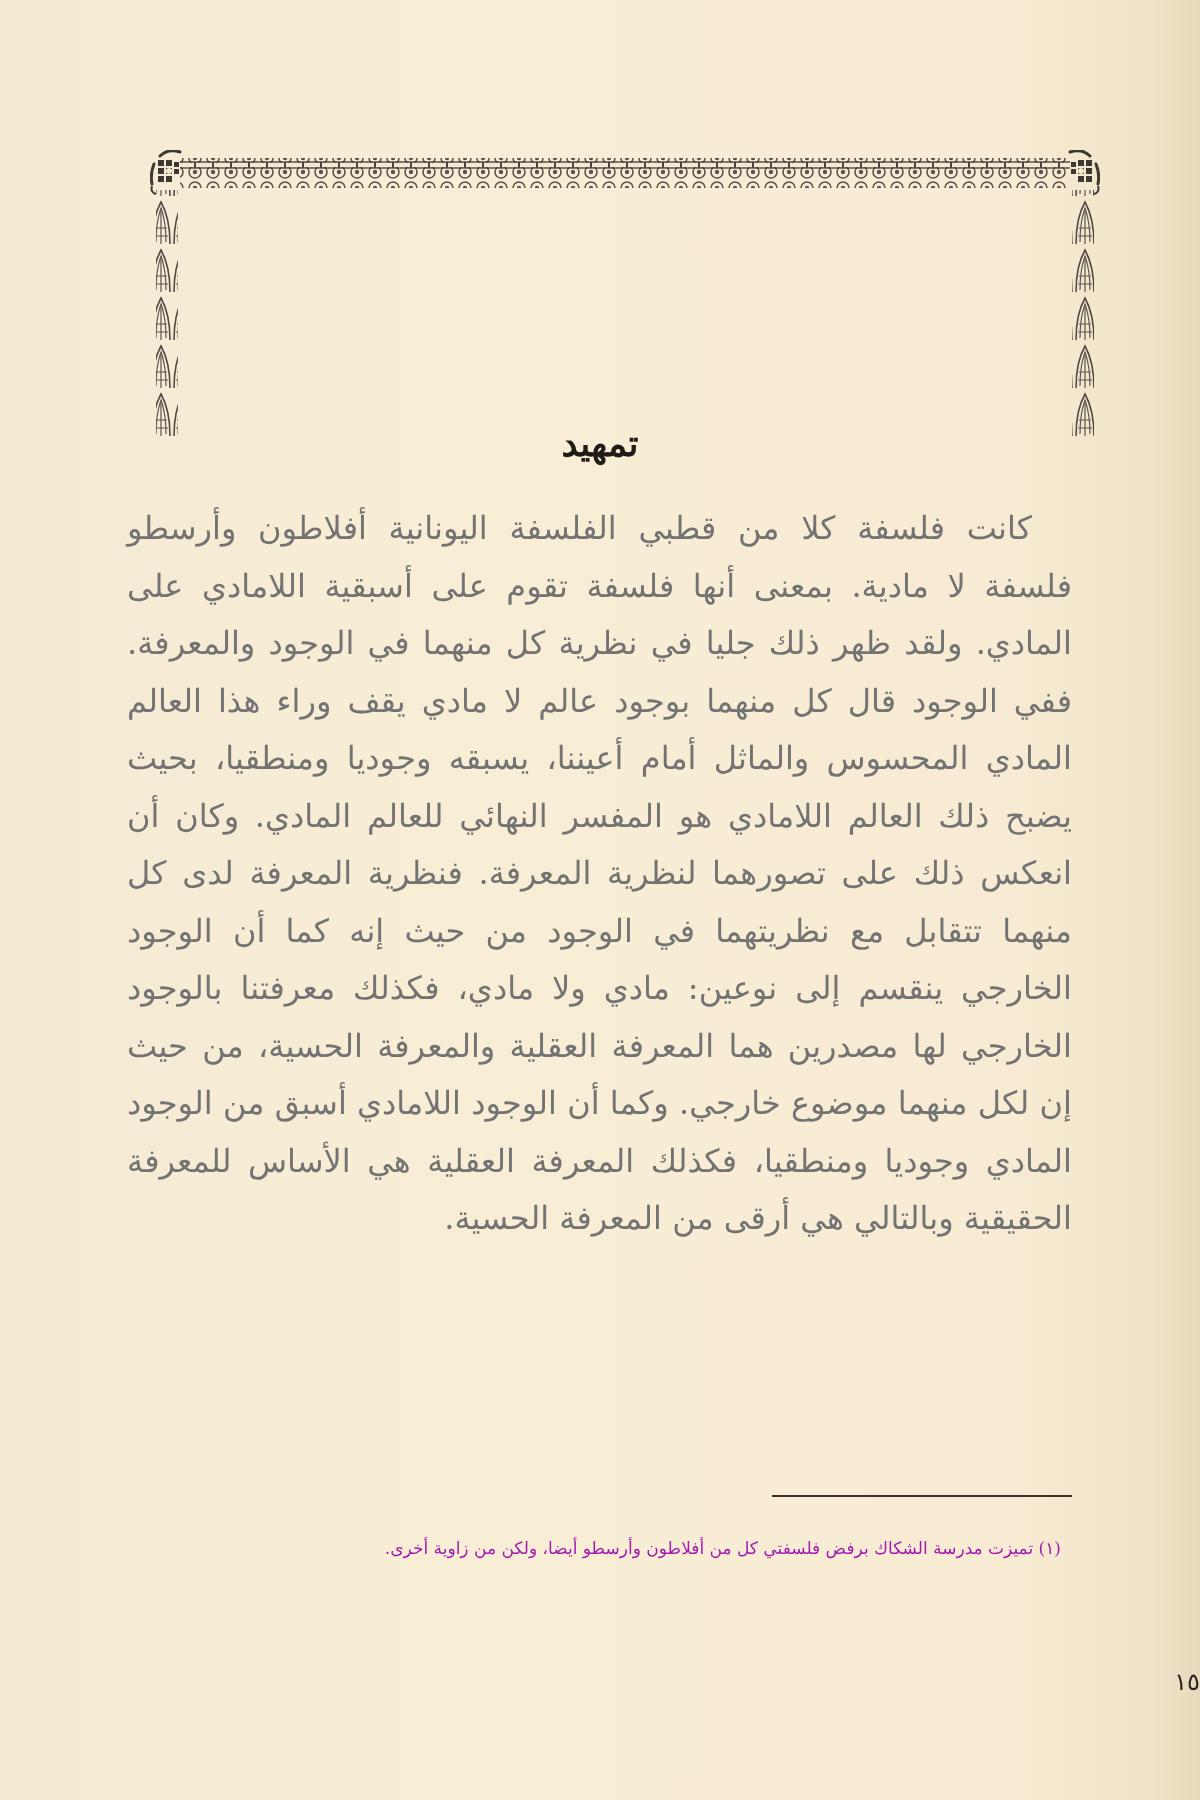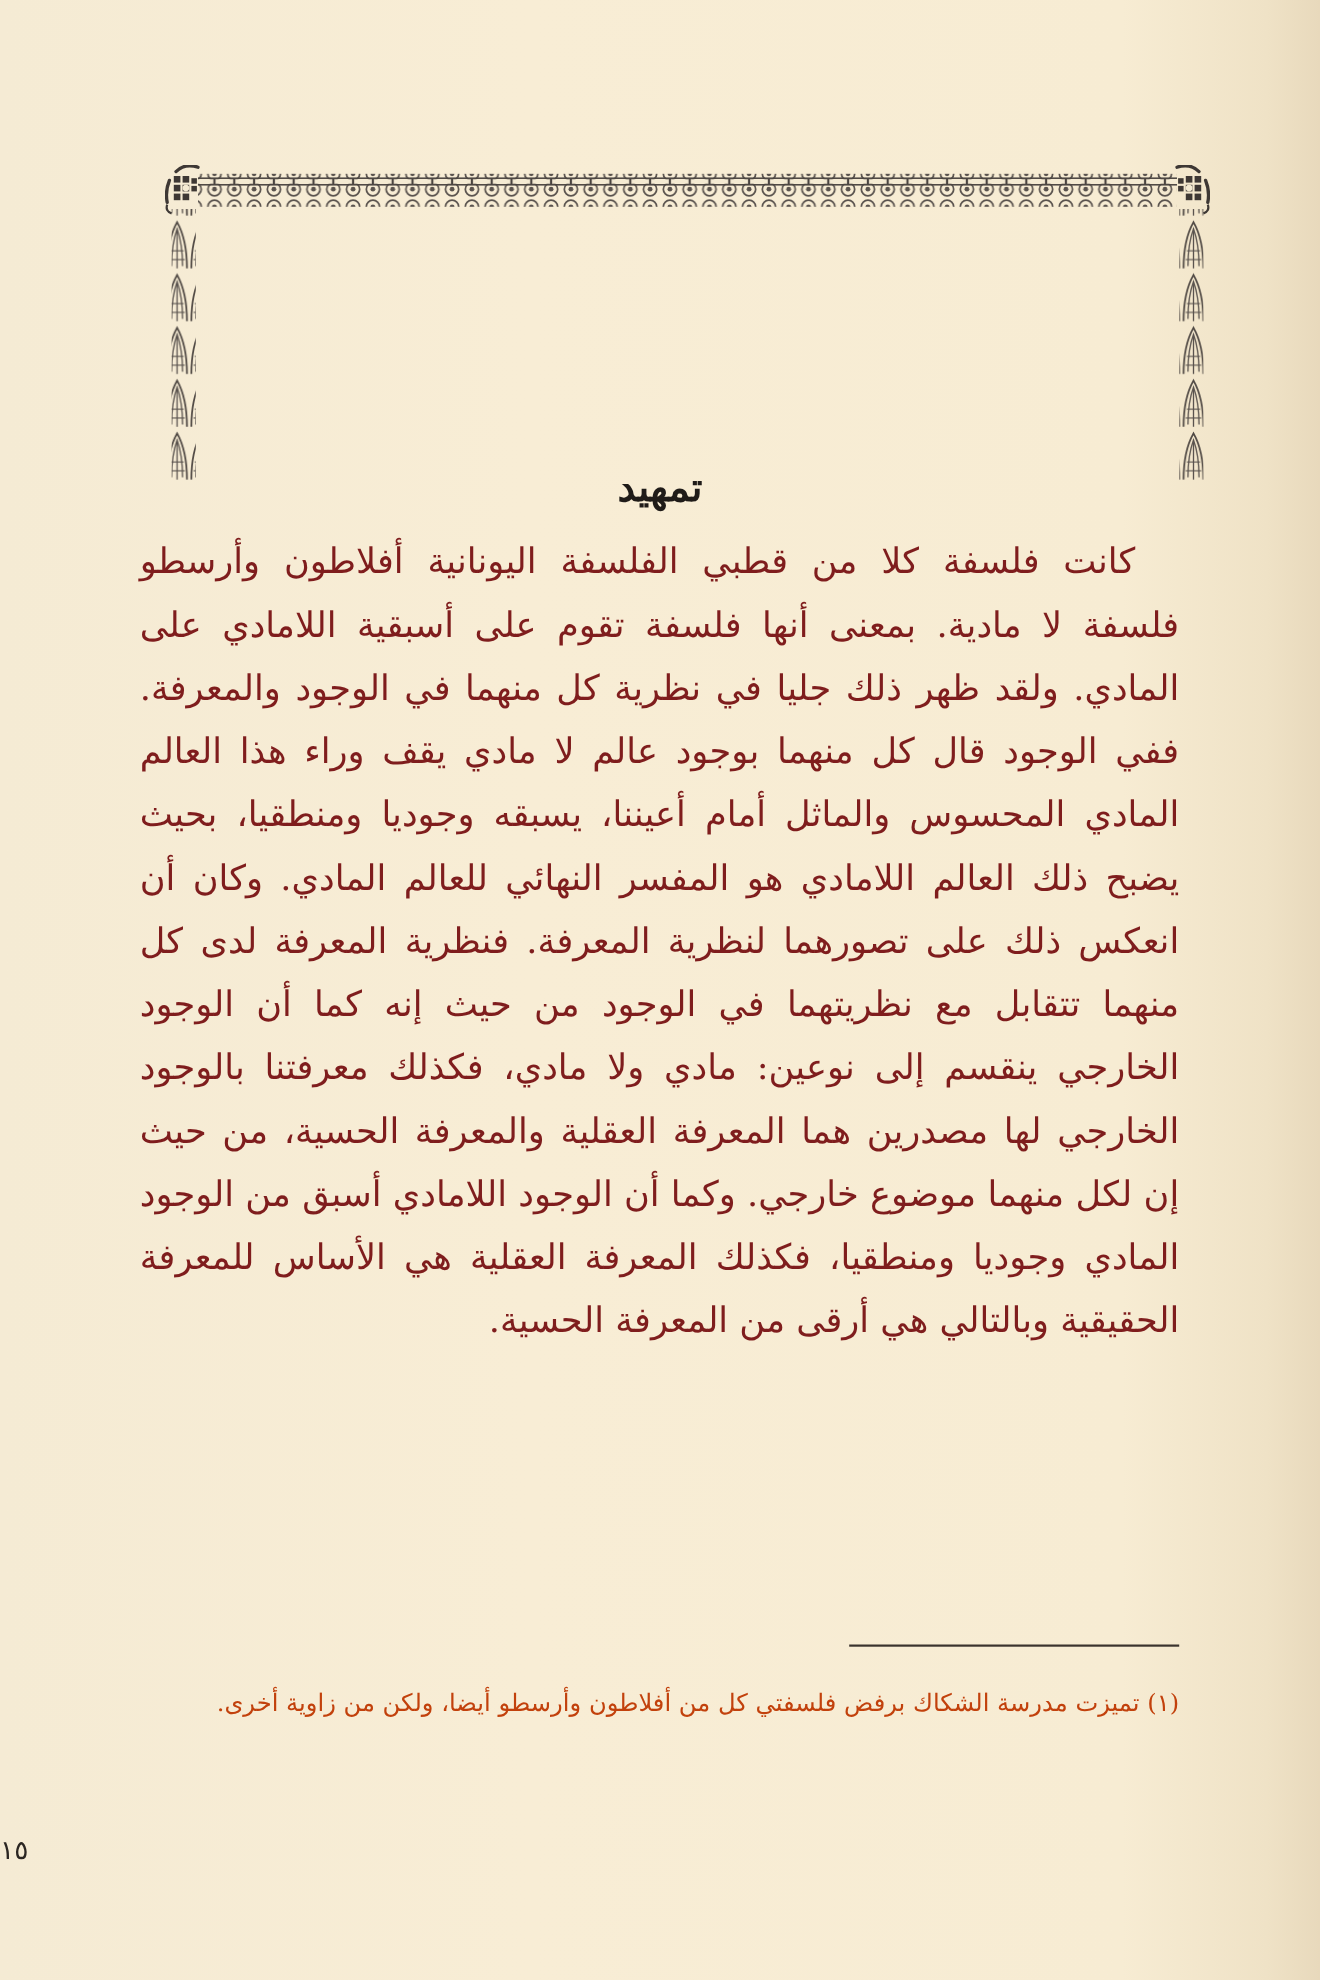--- a/index.html
+++ b/index.html
@@ -37,29 +37,29 @@
     width: 1200px;
     text-align: center;
     font-size: 36px;
     font-weight: bold;
     color: #1f1b18;
     direction: rtl;
   }
 
   .body-text {
     position: absolute;
-    top: 482px;
+    top: 500px;
     right: 128px;
     width: 945px;
     direction: rtl;
     text-align: justify;
     text-align-last: right;
     font-size: 32px;
     line-height: 57.5px;
-    color: #7f1d1d;
+    color: #737373;
   }
   .body-text p {
     margin: 0;
     text-indent: 40px;
   }
   .body-text p + p {
     margin-top: 20px;
   }
   .fn-ref {
     font-size: 18px;
@@ -72,37 +72,37 @@
     top: 1495px;
     right: 128px;
     width: 300px;
     height: 0;
     border-top: 2px solid #3a332d;
   }
 
   .footnotes {
     position: absolute;
     top: 1527px;
-    right: 128px;
+    right: 139px;
     width: 945px;
     direction: rtl;
-    font-size: 22px;
+    font-size: 17px;
     line-height: 43px;
-    color: #c2410c;
+    color: #a21caf;
     text-align: justify;
     text-align-last: right;
   }
   .footnotes p { margin: 0; }
 
   .page-number {
     position: absolute;
     top: 1668px;
     left: 0;
     width: 1200px;
-    text-align: left;
+    text-align: right;
     font-size: 24px;
     color: #2b2622;
   }
 </style>
 </head>
 <body>
 
 <div class="page">
 
   <div class="frame">

